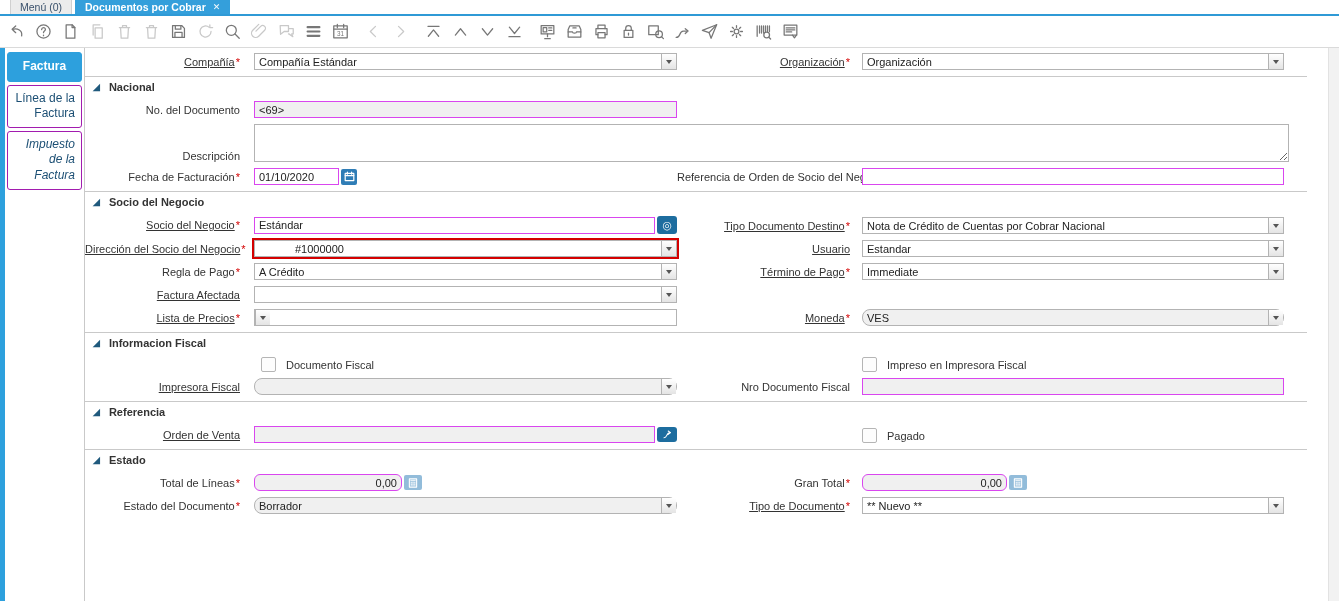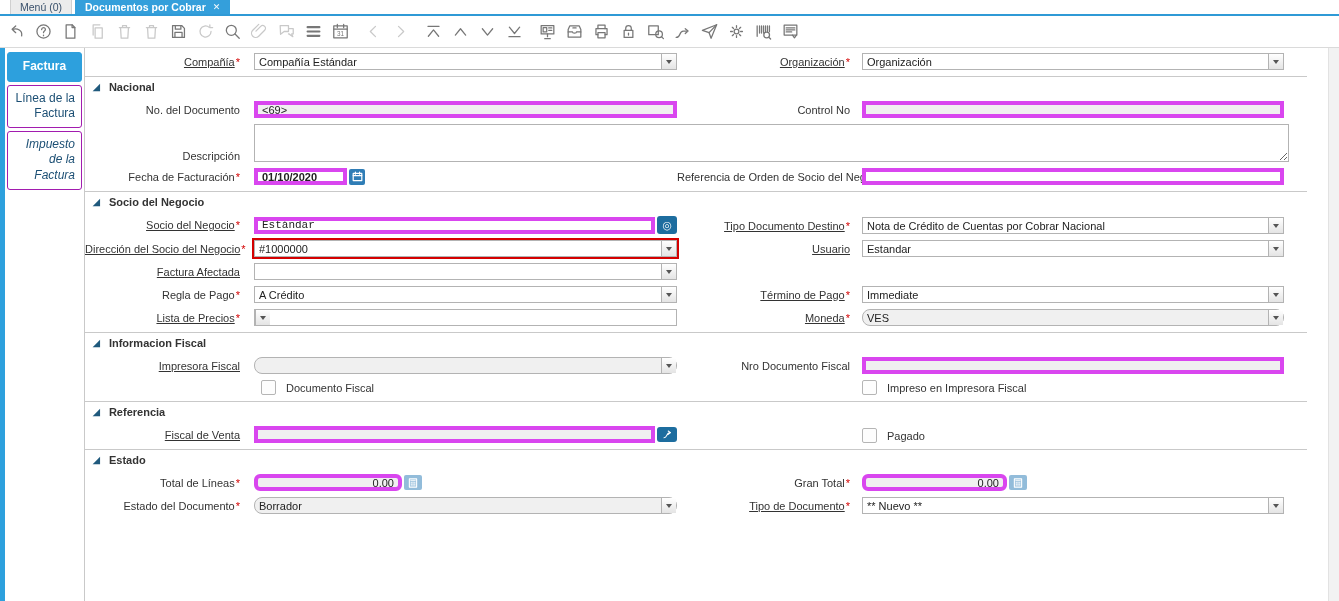--- a/index.html
+++ b/index.html
@@ -30,32 +30,32 @@
 
   
   .row{display:flex;align-items:flex-end;margin-bottom:6px;}
   .lcell{width:592px;flex:none;display:flex;align-items:center;}
   .rcell{display:flex;align-items:center;flex:none;}
   .lbl{width:169px;flex:none;box-sizing:border-box;padding-right:14px;text-align:right;font-size:11px;color:#333;white-space:nowrap;}
   .rlbl{width:185px;flex:none;box-sizing:border-box;padding-right:12px;text-align:right;font-size:11px;color:#333;white-space:nowrap;}
   .lbl.u .t,.rlbl.u .t{text-decoration:underline;}
   .req{color:#d40000;margin-left:1px;}
 
-  .fld{height:17px;border:4px solid #d946ef;background:#fff;font-size:11px;display:flex;align-items:center;padding:0 4px;box-sizing:border-box;color:#222;white-space:nowrap;overflow:hidden;}
+  .fld{height:17px;border:1px solid #d946ef;background:#fff;font-size:11px;display:flex;align-items:center;padding:0 4px;box-sizing:border-box;color:#222;white-space:nowrap;overflow:hidden;}
   .ro{background:#f0f0f0;}
   .num{justify-content:flex-end;border-radius:6px;}
   .combo{display:flex;height:17px;box-sizing:border-box;border:1px solid #b3b3b3;background:#fff;}
   .combo.ro{background:#f0f0f0;border-radius:8px;}
   .combo .val{flex:1;font-size:11px;display:flex;align-items:center;padding:0 4px;overflow:hidden;white-space:nowrap;color:#222;}
   .dbtn{width:14px;flex:none;border-left:1px solid #b3b3b3;background:linear-gradient(#ffffff,#e4e4e4);display:flex;align-items:center;justify-content:center;}
   .dbtn::after{content:"";border:3.5px solid transparent;border-top:4.5px solid #555;margin-top:4px;}
-  .combo.focus{box-shadow:0 0 0 2px #d40000;}
-
-  .w423{width:424px;} .w422{width:422px;} .w429{width:429px;} .w406{width:406px;font-family:Liberation Mono, monospace;}
-  .w148{width:148px;} .w145{width:145px;} .w83{width:93px;font-weight:bold;}
+  .combo.focus{box-shadow:0 0 0 2px #d40000;padding-left:36px;}
+
+  .w423{width:424px;} .w422{width:422px;} .w429{width:429px;} .w406{width:406px;}
+  .w148{width:148px;} .w145{width:145px;} .w83{width:85px;}
 
   textarea.desc{width:1035px;height:38px;border:1px solid #b3b3b3;box-sizing:border-box;resize:both;font-family:"Liberation Sans",sans-serif;font-size:11px;}
 
   .sqbtn{border-radius:2px;display:flex;align-items:center;justify-content:center;flex:none;margin-left:2px;}
   .btn-date{width:16px;height:16px;background:#2f7db6;}
   .btn-bp{width:20px;height:18px;background:#1d6d9f;color:#fff;font-size:11px;border-radius:3px;}
   .btn-zoom{width:20px;height:15px;background:#1d6d9f;border-radius:3px;}
   .btn-calc{width:18px;height:15px;background:#92bcda;border-radius:2px;}
   .sqbtn svg{fill:none;stroke:#fff;stroke-width:1.2;stroke-linecap:round;stroke-linejoin:round;}
 
@@ -286,24 +286,20 @@
     <div class="sep"></div>
     <div class="shead">
       <span class="tri">◢</span>
       <span>Nacional</span>
     </div>
 
     <div class="row">
       <div class="lcell">
         <div class="lbl"><span class="t">No. del Documento</span></div>
         <div class="fld ro w429">&lt;69&gt;</div>
-      </div>
-      <div class="rcell">
-        <div class="rlbl"><span class="t">Control No</span></div>
-        <div class="fld ro w422"></div>
       </div>
     </div>
 
     <div class="row">
       <div class="lbl"><span class="t">Descripción</span></div>
       <textarea class="desc" style=""></textarea>
     </div>
 
     <div class="row">
       <div class="lcell">
@@ -357,40 +353,40 @@
         <div class="rlbl u"><span class="t">Usuario</span></div>
         <div class="combo w422">
           <div class="val">Estandar</div>
           <div class="dbtn"></div>
         </div>
       </div>
     </div>
 
     <div class="row">
       <div class="lcell">
+        <div class="lbl"><span class="t">Regla de Pago</span><span class="req">*</span></div>
+        <div class="combo w423">
+          <div class="val">A Crédito</div>
+          <div class="dbtn"></div>
+        </div>
+      </div>
+      <div class="rcell">
+        <div class="rlbl u"><span class="t">Término de Pago</span><span class="req">*</span></div>
+        <div class="combo w422">
+          <div class="val">Immediate</div>
+          <div class="dbtn"></div>
+        </div>
+      </div>
+    </div>
+
+    <div class="row">
+      <div class="lcell">
         <div class="lbl u"><span class="t">Factura Afectada</span></div>
         <div class="combo w423">
           <div class="val"></div>
-          <div class="dbtn"></div>
-        </div>
-      </div>
-    </div>
-
-    <div class="row">
-      <div class="lcell">
-        <div class="lbl"><span class="t">Regla de Pago</span><span class="req">*</span></div>
-        <div class="combo w423">
-          <div class="val">A Crédito</div>
-          <div class="dbtn"></div>
-        </div>
-      </div>
-      <div class="rcell">
-        <div class="rlbl u"><span class="t">Término de Pago</span><span class="req">*</span></div>
-        <div class="combo w422">
-          <div class="val">Immediate</div>
           <div class="dbtn"></div>
         </div>
       </div>
     </div>
 
     <div class="row">
       <div class="lcell">
         <div class="lbl u"><span class="t">Lista de Precios</span><span class="req">*</span></div>
         <div class="combo w423">
           <div class="dbtn"></div>
@@ -406,54 +402,54 @@
     </div>
 
     <div class="sep"></div>
     <div class="shead">
       <span class="tri">◢</span>
       <span>Informacion Fiscal</span>
     </div>
 
     <div class="row">
       <div class="lcell">
+        <div class="lbl"></div>
+        <span class="cb"></span>
+        <span class="cbl">Documento Fiscal</span>
+      </div>
+      <div class="rcell">
+        <div class="rlbl"></div>
+        <span class="cb" style="margin-left:0"></span>
+        <span class="cbl">Impreso en Impresora Fiscal</span>
+      </div>
+    </div>
+
+    <div class="row">
+      <div class="lcell">
         <div class="lbl u"><span class="t">Impresora Fiscal</span></div>
         <div class="combo w423 ro">
           <div class="val"></div>
           <div class="dbtn"></div>
         </div>
       </div>
       <div class="rcell">
         <div class="rlbl"><span class="t">Nro Documento Fiscal</span></div>
         <div class="fld ro w422"></div>
-      </div>
-    </div>
-
-    <div class="row">
-      <div class="lcell">
-        <div class="lbl"></div>
-        <span class="cb"></span>
-        <span class="cbl">Documento Fiscal</span>
-      </div>
-      <div class="rcell">
-        <div class="rlbl"></div>
-        <span class="cb" style="margin-left:0"></span>
-        <span class="cbl">Impreso en Impresora Fiscal</span>
       </div>
     </div>
 
     <div class="sep"></div>
     <div class="shead">
       <span class="tri">◢</span>
       <span>Referencia</span>
     </div>
 
     <div class="row">
       <div class="lcell">
-        <div class="lbl u"><span class="t">Fiscal de Venta</span></div>
+        <div class="lbl u"><span class="t">Orden de Venta</span></div>
         <div class="fld ro w406"></div>
         <div class="sqbtn btn-zoom">
           <svg viewBox="0 0 12 12" width="11" height="11">
               <path d="M2.2 9.5c4 0 2-5.5 7-5.5M9.2 4 6.8 2.2M9.2 4 6.8 5.8"></path>
             </svg>
         </div>
       </div>
       <div class="rcell">
         <div class="rlbl"></div>
         <span class="cb" style="margin-left:0"></span>

